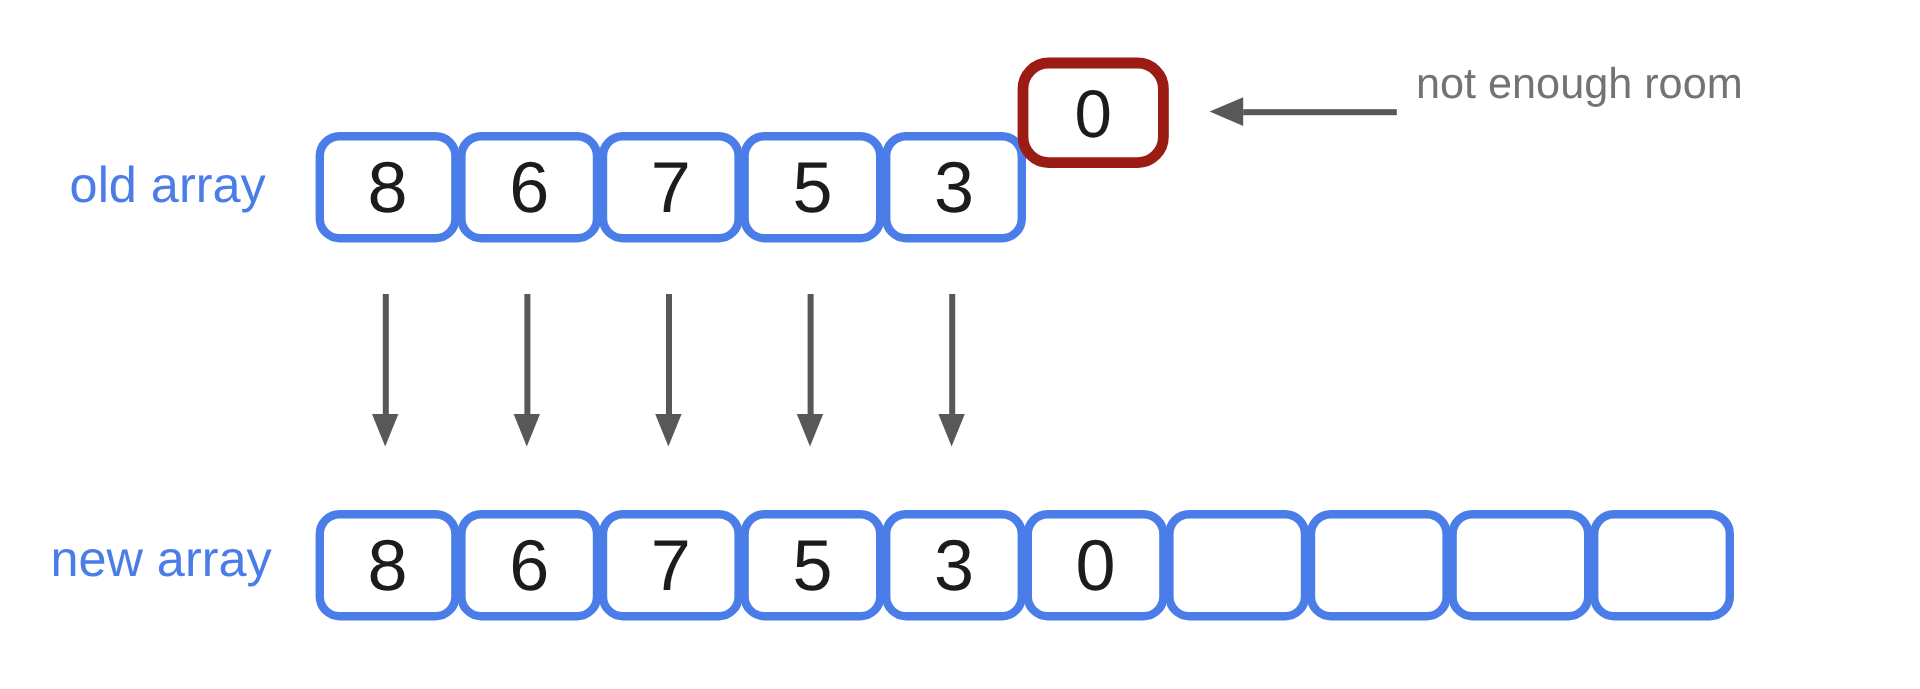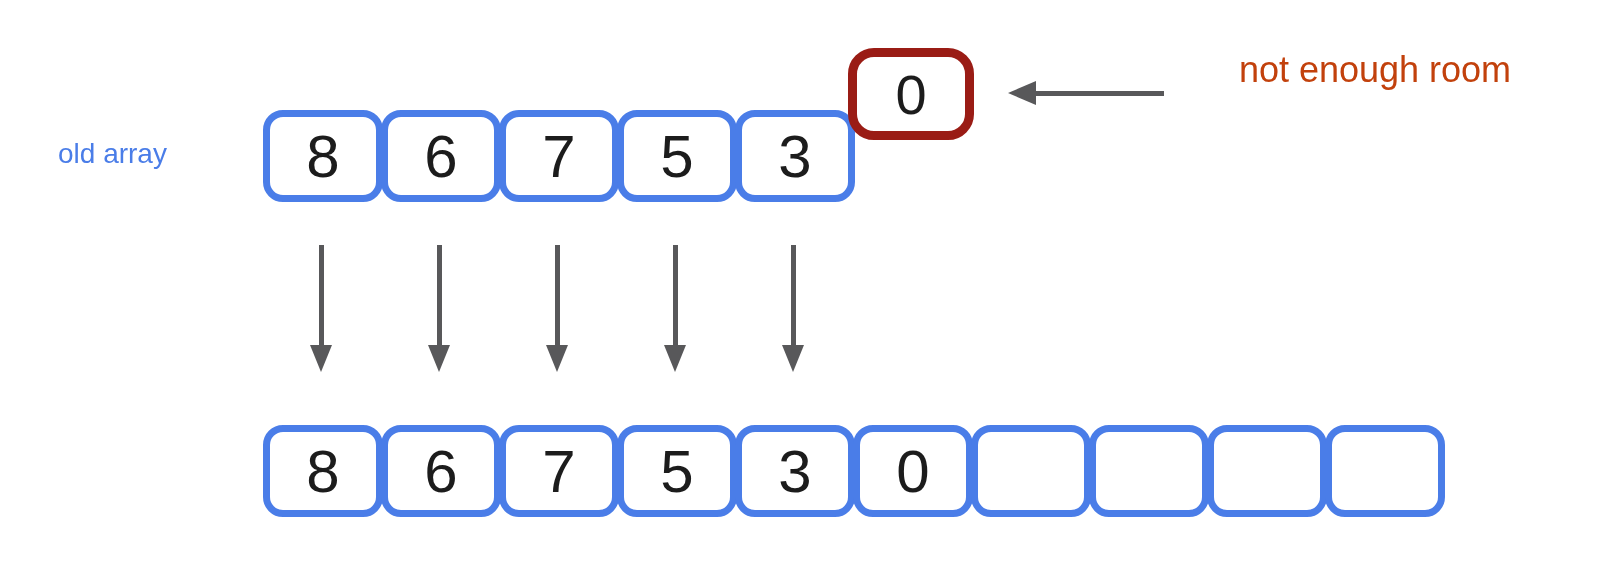--- a/index.html
+++ b/index.html
@@ -13,21 +13,21 @@
     width: 1600px;
     height: 574px;
     background: #ffffff;
     overflow: hidden;
   }
 
   
   .row-label {
     position: absolute;
     color: #4a7de8;
-    font-size: 28px;
+    font-size: 42px;
     line-height: 46px;
     white-space: nowrap;
   }
   .label-old { left: 58px; top: 131px; }
   .label-new { left: 42px; top: 443px; }
 
   
   .array-row {
     position: absolute;
     display: flex;
@@ -68,22 +68,21 @@
     font-size: 56px;
     color: #1c1c1c;
   }
 
   
   .annotation {
     position: absolute;
     left: 1180px;
     top: 48px;
     width: 390px;
-    text-align: center;
-    color: #c2410c;
+    color: #737373;
     font-size: 36px;
     line-height: 44px;
   }
 
   
   .left-arrow {
     position: absolute;
     left: 1008px;
     top: 81px;
     width: 156px;
@@ -165,20 +164,21 @@
   </div>
   <div class="down-arrow" style="left:664px">
     <div class="stem"></div>
     <div class="head"></div>
   </div>
   <div class="down-arrow" style="left:782px">
     <div class="stem"></div>
     <div class="head"></div>
   </div>
 
+  <div class="row-label label-new">new array</div>
 
   <div class="array-row row-new">
     <div class="cell">8</div>
     <div class="cell">6</div>
     <div class="cell">7</div>
     <div class="cell">5</div>
     <div class="cell">3</div>
     <div class="cell">0</div>
     <div class="cell"></div>
     <div class="cell"></div>

